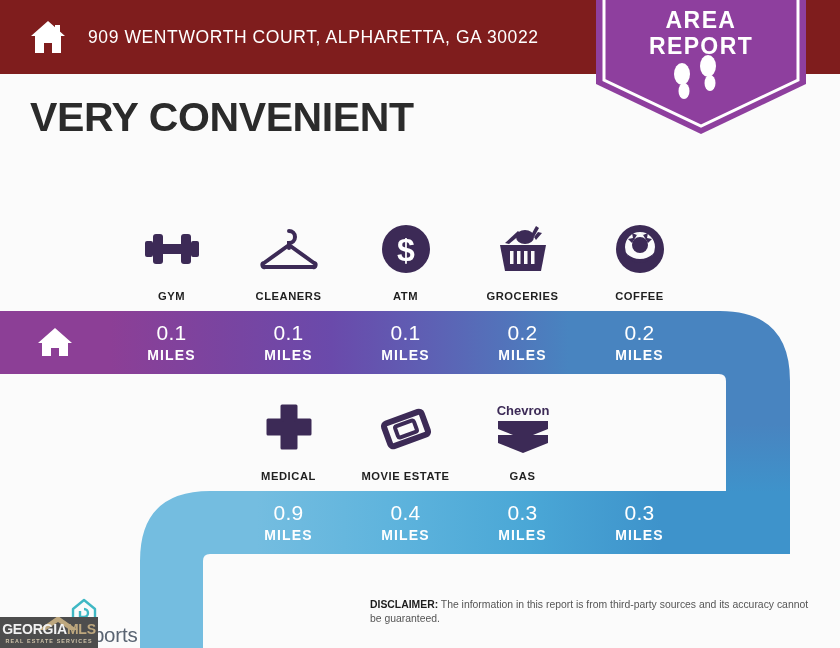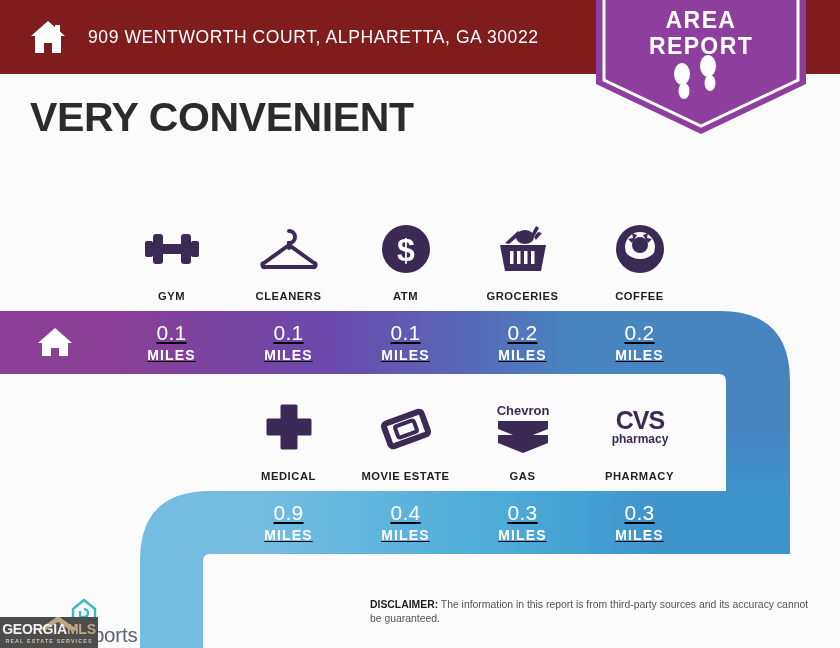--- a/index.html
+++ b/index.html
@@ -122,21 +122,20 @@
     letter-spacing: 0.55px;
     color: #1f1f1f;
     white-space: nowrap;
   }
 
   
   .dist-row {
     position: absolute;
     display: flex;
     z-index: 3;
-    text-decoration: underline;
   }
   .dist-row.row1 { left: 113px; top: 311px; height: 63px; }
   .dist-row.row2 { left: 230px; top: 491px; height: 63px; }
   .dist-cell {
     width: 117px;
     display: flex;
     flex-direction: column;
     align-items: center;
     justify-content: center;
     color: #ffffff;
@@ -405,29 +404,20 @@
       <div class="icon-glyph">
         <svg width="62" height="56" viewBox="0 0 62 56">
           <text x="31" y="14" text-anchor="middle" font-family="'Liberation Sans', sans-serif" font-size="13" font-weight="700" fill="#3c2a56">Chevron</text>
           <path d="M6 20 L31 20 L56 20 L56 28 L31 38 L6 28 Z" fill="#3c2a56"></path>
           <path d="M6 34 L31 34 L56 34 L56 42 L31 52 L6 42 Z" fill="#3c2a56"></path>
         </svg>
       </div>
       <div class="icon-label">GAS</div>
     </div>
 
-    <div class="icon-cell">
-      <div class="icon-glyph">
-        <svg width="78" height="52" viewBox="0 0 78 52">
-          <text x="39" y="26" text-anchor="middle" font-family="'Liberation Sans', sans-serif" font-size="25" font-weight="700" fill="#3c2a56" letter-spacing="-1">CVS</text>
-          <text x="39" y="40" text-anchor="middle" font-family="'Liberation Sans', sans-serif" font-size="12" font-weight="700" fill="#3c2a56">pharmacy</text>
-        </svg>
-      </div>
-      <div class="icon-label">PHARMACY</div>
-    </div>
   </div>
 
   <div class="dist-row row2">
     <div class="dist-cell">
       <div class="dist-val">0.9</div>
       <div class="dist-unit">MILES</div>
     </div>
     <div class="dist-cell">
       <div class="dist-val">0.4</div>
       <div class="dist-unit">MILES</div>

